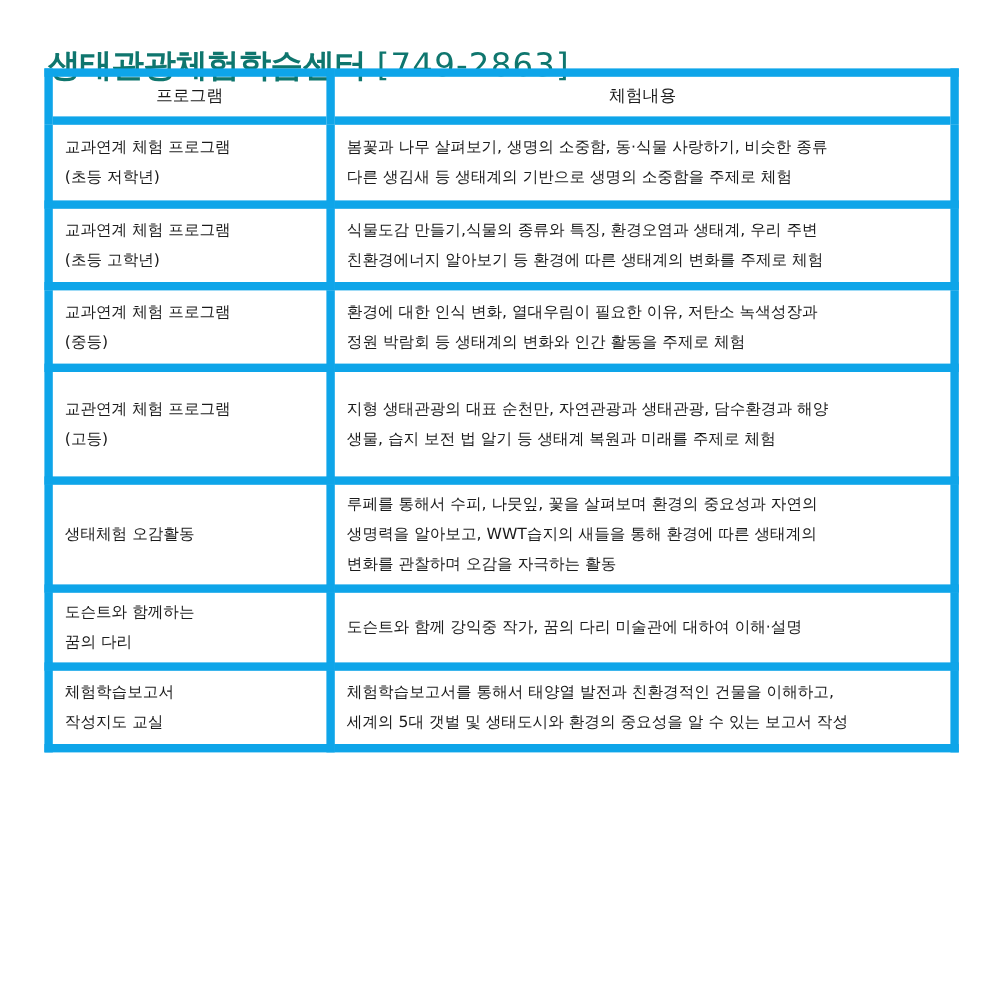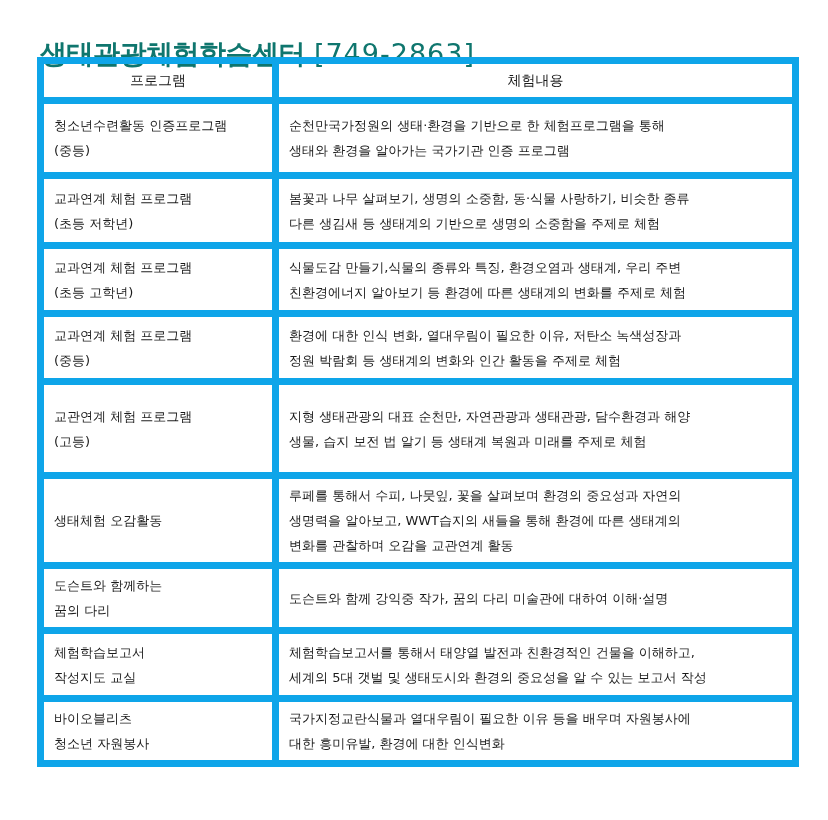--- a/index.html
+++ b/index.html
@@ -47,34 +47,20 @@
       <col class="c1">
       <col class="c2">
     </colgroup>
   <thead>
     <tr>
       <th>프로그램</th>
       <th>체험내용</th>
     </tr>
   </thead>
   <tbody id="table-body">
-      <tr style="height: 75px;">
-        <td>
-          <div class="cell-inner">
-            <span class="line">청소년수련활동 인증프로그램</span>
-            <span class="line">(중등)</span>
-          </div>
-        </td>
-        <td>
-          <div class="cell-inner">
-            <span class="line">순천만국가정원의 생태·환경을 기반으로 한 체험프로그램을 통해</span>
-            <span class="line">생태와 환경을 알아가는 국가기관 인증 프로그램</span>
-          </div>
-        </td>
-      </tr>
       <tr style="height: 70px;">
         <td>
           <div class="cell-inner">
             <span class="line">교과연계 체험 프로그램</span>
             <span class="line">(초등 저학년)</span>
           </div>
         </td>
         <td>
           <div class="cell-inner">
             <span class="line">봄꽃과 나무 살펴보기, 생명의 소중함, 동·식물 사랑하기, 비슷한 종류</span>
@@ -127,21 +113,21 @@
       <tr style="height: 90px;">
         <td>
           <div class="cell-inner">
             <span class="line">생태체험 오감활동</span>
           </div>
         </td>
         <td>
           <div class="cell-inner">
             <span class="line">루페를 통해서 수피, 나뭇잎, 꽃을 살펴보며 환경의 중요성과 자연의</span>
             <span class="line">생명력을 알아보고, WWT습지의 새들을 통해 환경에 따른 생태계의</span>
-            <span class="line">변화를 관찰하며 오감을 교관연계 활동</span>
+            <span class="line">변화를 관찰하며 오감을 자극하는 활동</span>
           </div>
         </td>
       </tr>
       <tr style="height: 52px;">
         <td>
           <div class="cell-inner">
             <span class="line">도슨트와 함께하는</span>
             <span class="line">꿈의 다리</span>
           </div>
         </td>
@@ -158,28 +144,14 @@
             <span class="line">작성지도 교실</span>
           </div>
         </td>
         <td>
           <div class="cell-inner">
             <span class="line">체험학습보고서를 통해서 태양열 발전과 친환경적인 건물을 이해하고,</span>
             <span class="line">세계의 5대 갯벌 및 생태도시와 환경의 중요성을 알 수 있는 보고서 작성</span>
           </div>
         </td>
       </tr>
-      <tr style="height: 58px;">
-        <td>
-          <div class="cell-inner">
-            <span class="line">바이오블리츠</span>
-            <span class="line">청소년 자원봉사</span>
-          </div>
-        </td>
-        <td>
-          <div class="cell-inner">
-            <span class="line">국가지정교란식물과 열대우림이 필요한 이유 등을 배우며 자원봉사에</span>
-            <span class="line">대한 흥미유발, 환경에 대한 인식변화</span>
-          </div>
-        </td>
-      </tr>
     </tbody>
 </table>
 
 </body></html>

